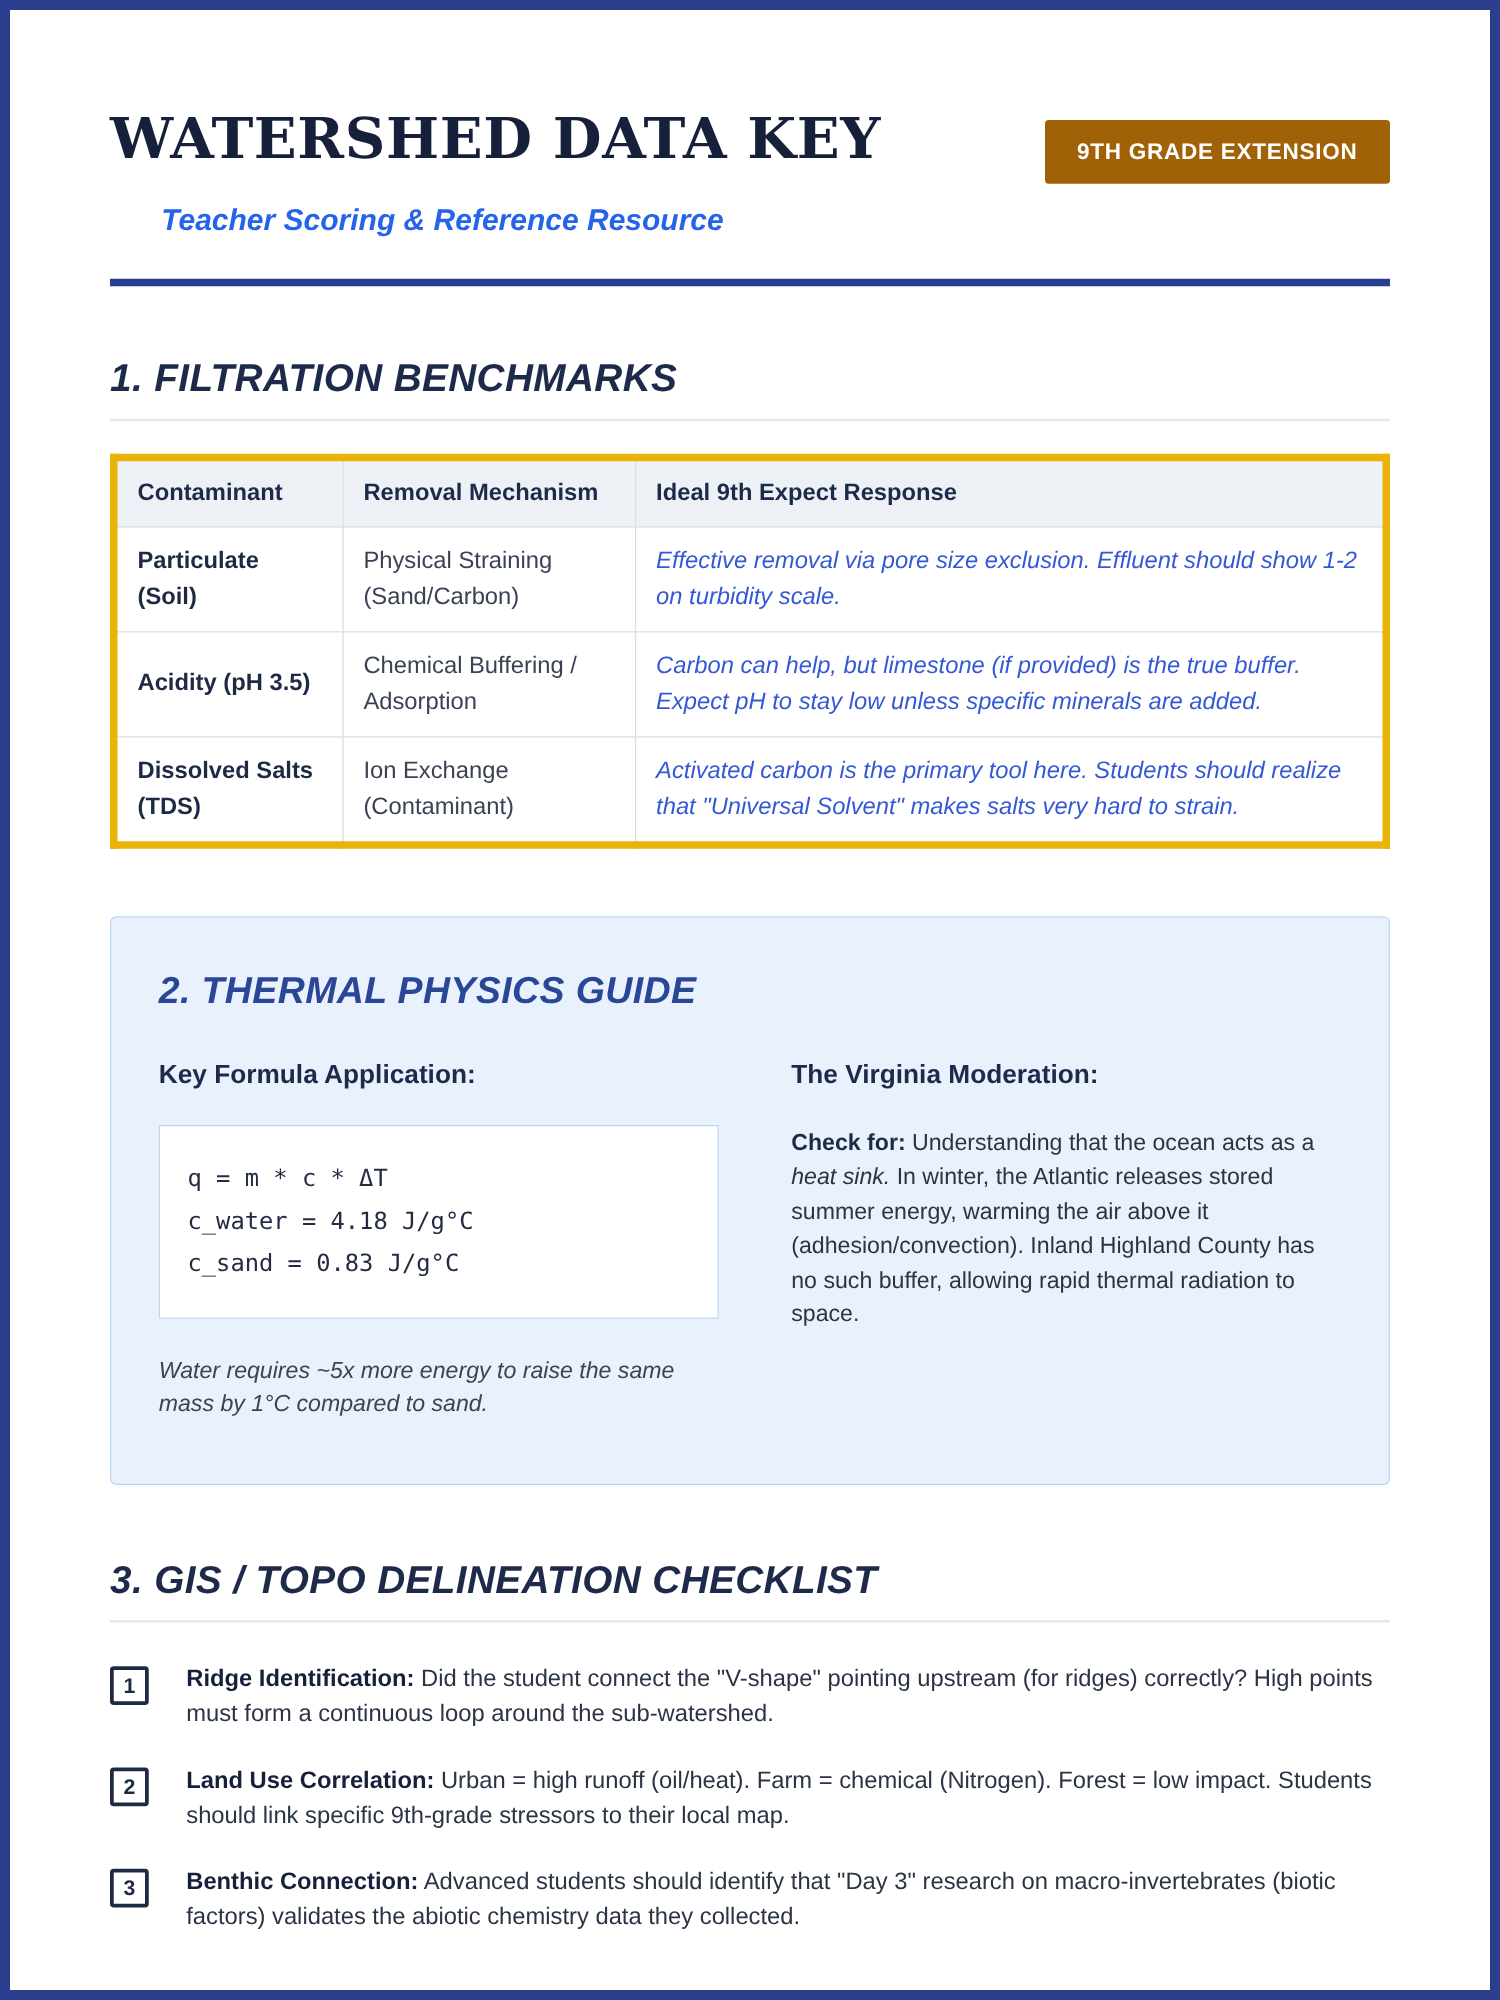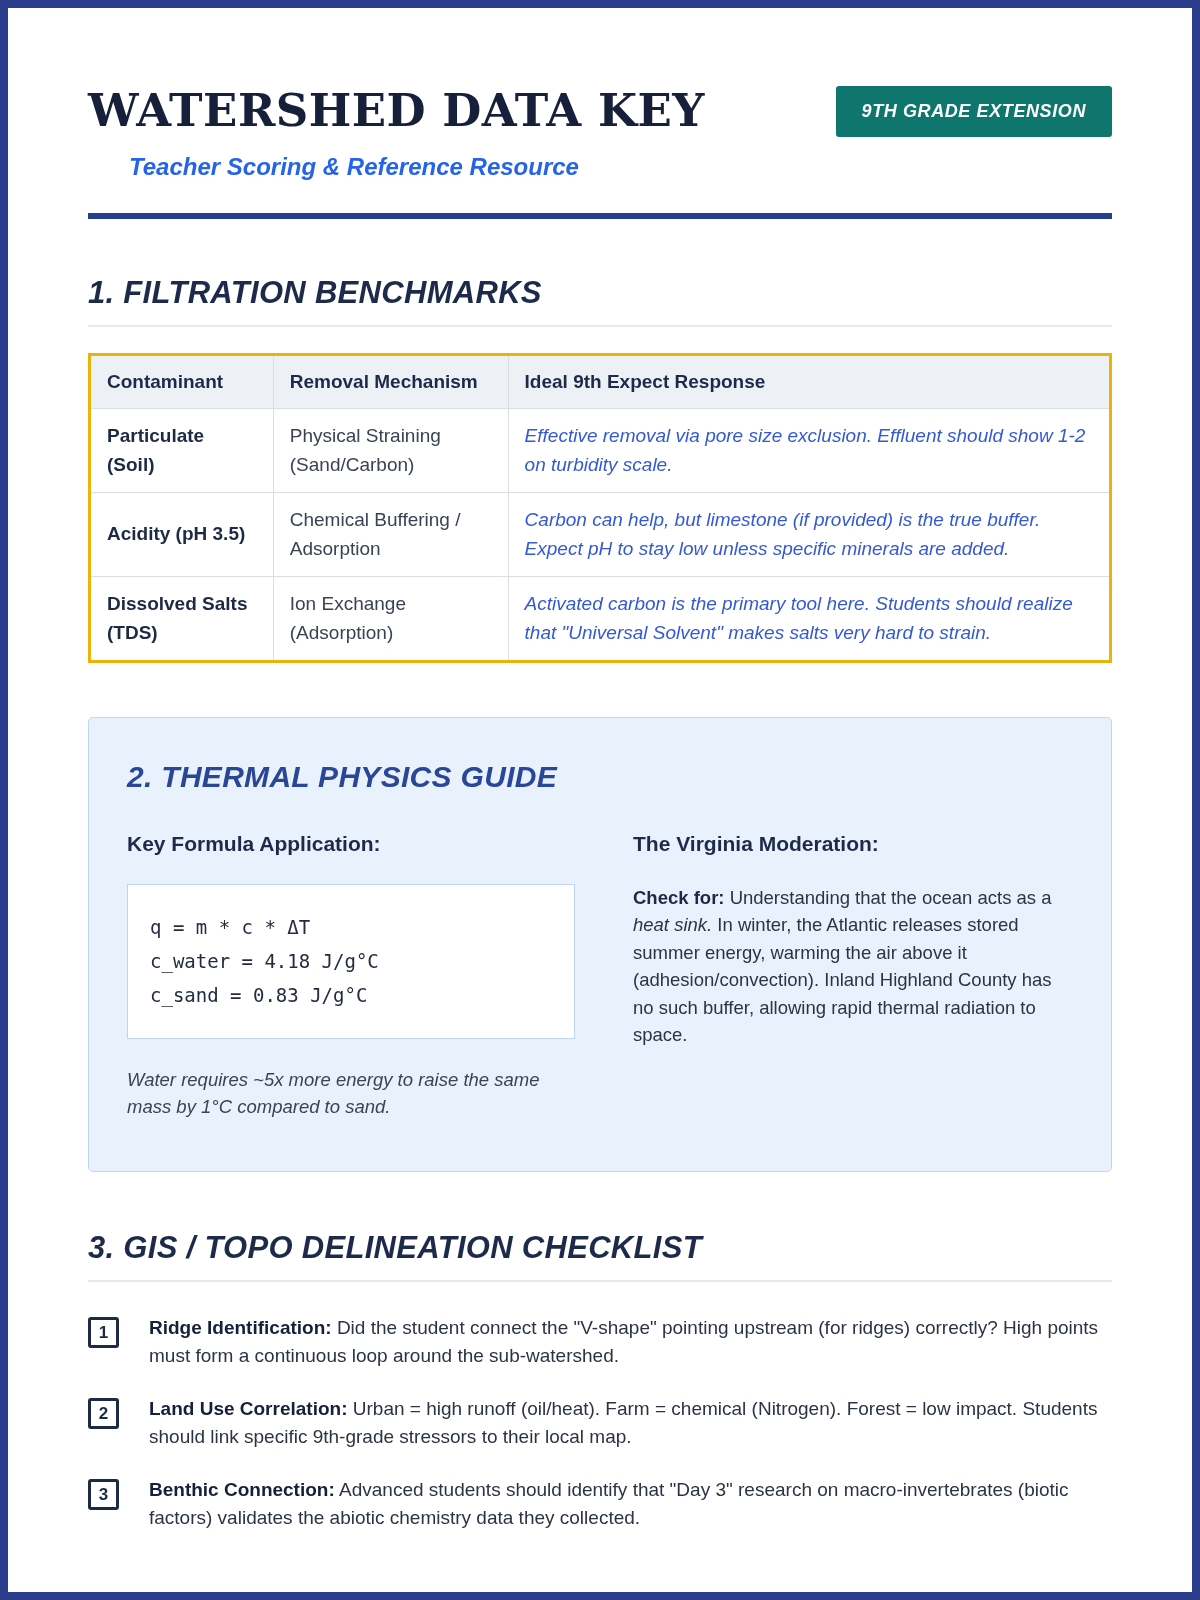--- a/index.html
+++ b/index.html
@@ -12,36 +12,36 @@
   }
   .content { padding:0 80px; }
 
   
   .header-row { display:flex; justify-content:space-between; align-items:flex-start; margin-top:76px; }
   .page-title {
     font-family:"DejaVu Serif", serif;
     font-weight:bold; font-size:45px; color:#17203a; letter-spacing:0.5px;
   }
   .badge {
-    background:#0f766e; color:#ffffff; font-weight:bold; font-size:18px;
-    padding:15px 26px; border-radius:3px; letter-spacing:0.6px; margin-top:2px; white-space:nowrap;font-style:italic;
+    background:#a16207; color:#ffffff; font-weight:bold; font-size:18px;
+    padding:15px 26px; border-radius:3px; letter-spacing:0.6px; margin-top:12px; white-space:nowrap;
   }
   .subtitle { margin-top:16px; font-size:24px; font-style:italic; font-weight:bold; color:#2563eb;margin-left:41px; }
   .header-rule { height:6px; background:#24408f; margin-top:32px; }
 
   
   .section-heading {
     font-size:31px; font-style:italic; font-weight:bold; color:#1e2a4a;
     padding-bottom:14px; border-bottom:2px solid #e4e9f0; letter-spacing:0.3px;
   }
   .section-1 { margin-top:56px; }
   .section-3 { margin-top:58px; }
 
   
-  table.benchmarks { width:100%; border-collapse:collapse; margin-top:26px; border:3px solid #eab308; }
+  table.benchmarks { width:100%; border-collapse:collapse; margin-top:26px; border:6px solid #eab308; }
   table.benchmarks th {
     background:#edf1f6; text-align:left; font-size:19px; font-weight:bold; color:#1e2a4a;
     padding:15px 16px; border:1px solid #d9dee6;
   }
   table.benchmarks td { padding:13px 16px; font-size:19px; line-height:1.5; border:1px solid #d9dee6; vertical-align:middle; }
   td.c-contaminant { font-weight:bold; color:#1e2a44; }
   td.c-mechanism { color:#3a4254; }
   td.c-response { font-style:italic; color:#3559d6; }
 
   
@@ -115,21 +115,21 @@
           <td class="c-mechanism">Physical Straining (Sand/Carbon)</td>
           <td class="c-response">Effective removal via pore size exclusion. Effluent should show 1-2 on turbidity scale.</td>
         </tr>
         <tr>
           <td class="c-contaminant">Acidity (pH 3.5)</td>
           <td class="c-mechanism">Chemical Buffering / Adsorption</td>
           <td class="c-response">Carbon can help, but limestone (if provided) is the true buffer. Expect pH to stay low unless specific minerals are added.</td>
         </tr>
         <tr>
           <td class="c-contaminant">Dissolved Salts (TDS)</td>
-          <td class="c-mechanism">Ion Exchange (Adsorption)</td>
+          <td class="c-mechanism">Ion Exchange (Contaminant)</td>
           <td class="c-response">Activated carbon is the primary tool here. Students should realize that "Universal Solvent" makes salts very hard to strain.</td>
         </tr>
       </tbody>
     </table>
   </div>
 
   <div class="callout">
     <div class="callout-heading">2. THERMAL PHYSICS GUIDE</div>
     <div class="callout-cols">
       <div>

